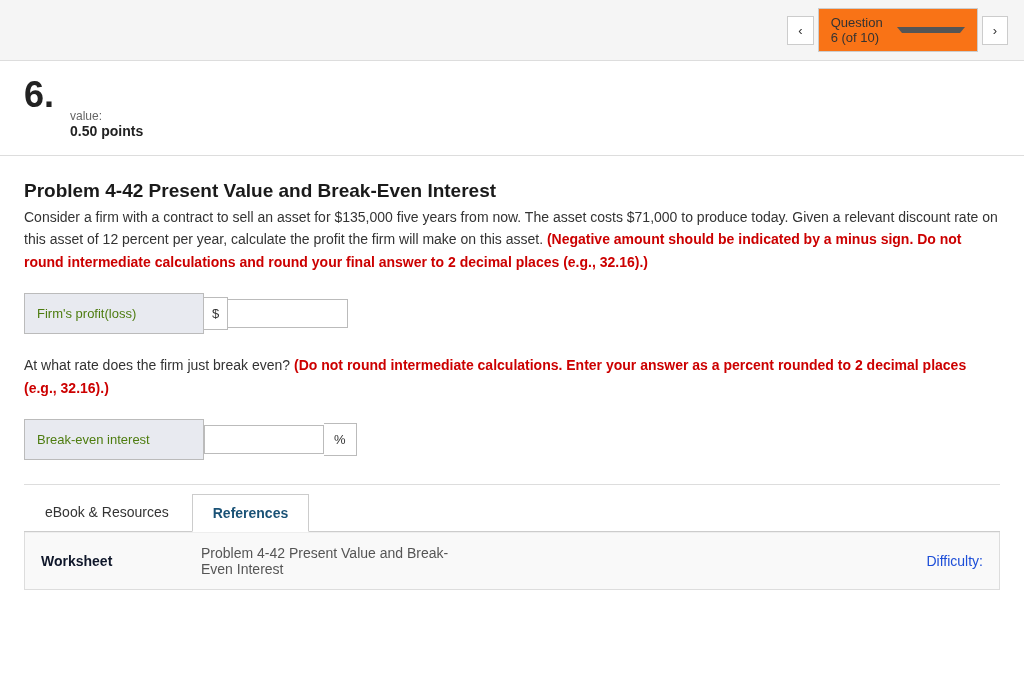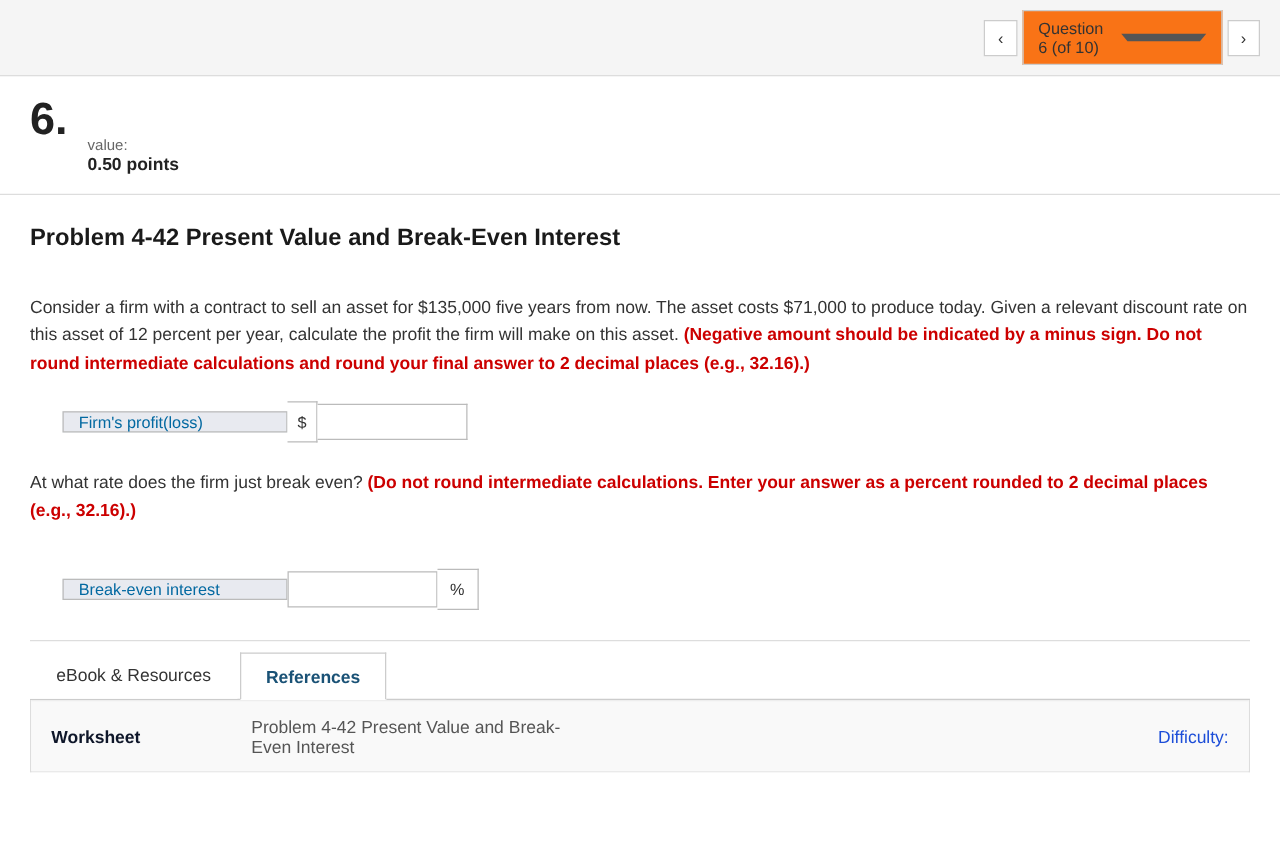--- a/index.html
+++ b/index.html
@@ -75,21 +75,21 @@
 
     
     .content {
       padding: 24px 24px 0 24px;
     }
 
     .problem-title {
       font-size: 19px;
       font-weight: bold;
       color: #1a1a1a;
-      margin-bottom: 32px;
+      margin-bottom: 4px;
     }
 
     .problem-text {
       font-size: 14px;
       line-height: 1.6;
       color: #333;
       margin-bottom: 20px;
     }
 
     .red-bold {
@@ -99,25 +99,24 @@
 
     
     .input-row {
       display: flex;
       align-items: center;
       margin-bottom: 20px;
     }
     .input-label {
       background: #e8eaf0;
       border: 1px solid #bbb;
-      padding: 0 12px;
-      font-size: 13px;
-      color: #0369a1;
+      padding: 12px 12px;
+      font-size: 13px;
+      color: #4d7c0f;
       min-width: 180px;
-      margin-left: 26px;
     }
     .input-currency {
       background: #fff;
       border: 1px solid #bbb;
       border-left: none;
       padding: 8px 8px;
       font-size: 13px;
       color: #333;
     }
     .input-field {
@@ -134,21 +133,21 @@
       border-left: none;
       padding: 8px 10px;
       font-size: 13px;
       color: #333;
     }
 
     .break-even-text {
       font-size: 14px;
       line-height: 1.6;
       color: #333;
-      margin-bottom: 36px;
+      margin-bottom: 20px;
     }
 
     
     .tabs-section {
       margin-top: 24px;
       border-top: 1px solid #ddd;
     }
     .tabs-bar {
       display: flex;
       align-items: flex-end;

